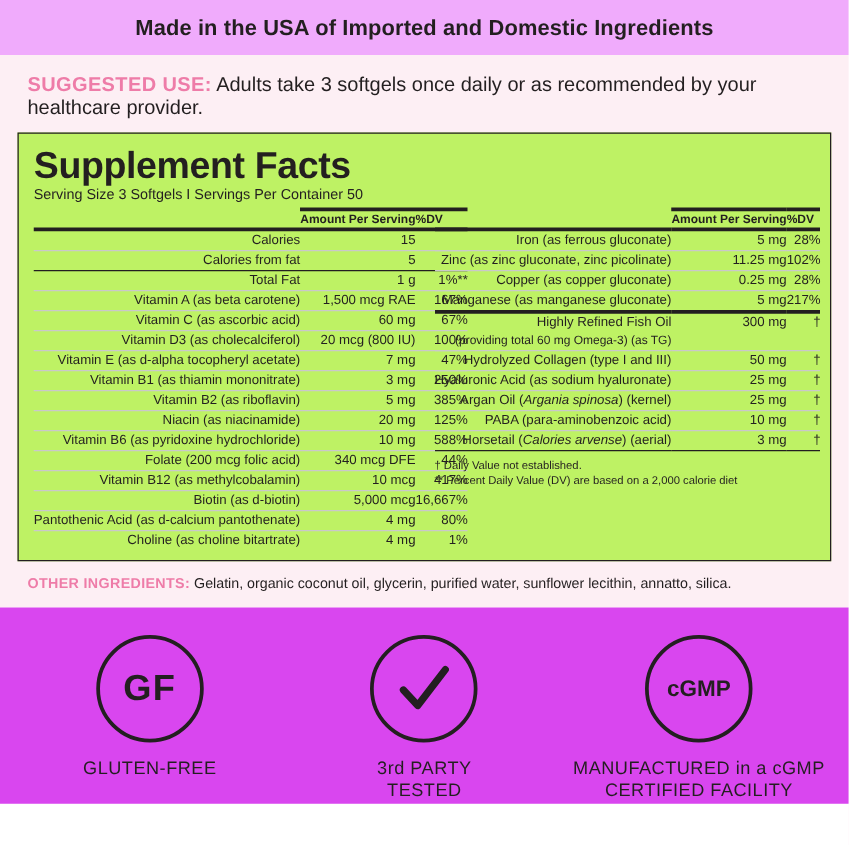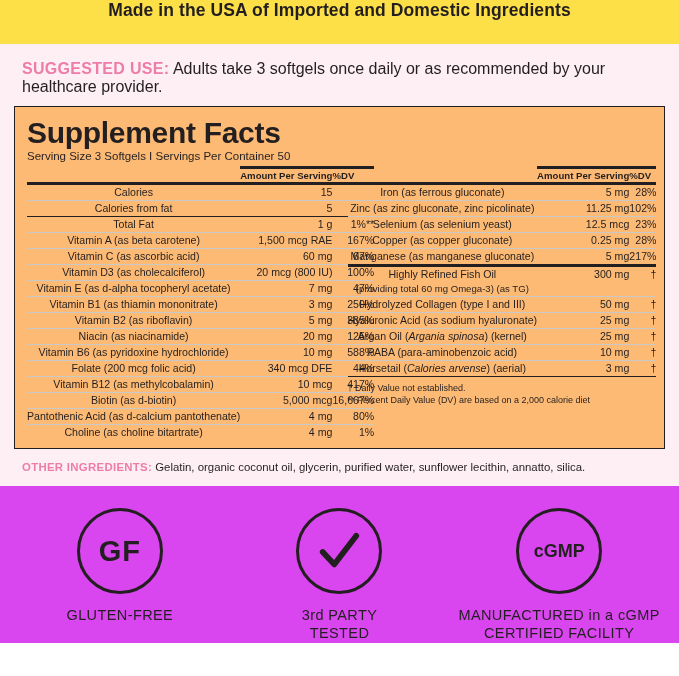--- a/index.html
+++ b/index.html
@@ -8,23 +8,23 @@
     width: 679px; height: 676px;
     background: #ffffff;
     font-family: "Liberation Sans", sans-serif;
     color: #231f20;
     overflow: hidden;
   }
   .page { position: relative; width: 679px; height: 676px; }
 
   
   .banner {
-    background: #fde047;
+    background: #f0abfc;
     height: 44px;
-    display: flex; align-items: flex-start; justify-content: center;
+    display: flex; align-items: center; justify-content: center;
   }
   .banner-text {
     font-size: 17.5px;
     font-weight: bold;
     color: #231f20;
     letter-spacing: .1px;
   }
 
   
   .pink-body {
@@ -38,21 +38,21 @@
     margin: 4px 2px 10px 8px;
   }
   .suggested .lbl {
     color: #ee7ca8;
     font-weight: bold;
     letter-spacing: .3px;
   }
 
   
   .facts {
-    background: #fdba74;
+    background: #bef264;
     border: 1.5px solid #231f20;
     padding: 8px 12px 8px 12px;
   }
   .facts-title {
     font-size: 30px;
     font-weight: bold;
     letter-spacing: -0.3px;
     line-height: 1.05;
     margin: 2px 0 1px 0;
   }
@@ -81,21 +81,21 @@
     border-bottom: 3px solid #231f20;
     border-top: 3px solid #231f20;
     font-weight: bold;
     font-size: 9.6px;
     padding: 1px 0 1px 0;
     text-align: left;
   }
   table.nut tr.hdr td.blank { border-top: none; border-bottom: 3px solid #231f20; }
   td.amt { text-align: right; padding-right: 6px; }
   td.dv  { text-align: right; width: 46px; }
-  td.nm  { text-align: center; }
+  td.nm  { text-align: right; }
   tr.thickbot td { border-bottom: 3px solid #231f20 !important; }
   tr.mediumbot td { border-bottom: 1.6px solid #231f20 !important; margin-top: 34px; }
   tr.nobot td { border-bottom: none !important; }
   .sub { font-size: 9.6px; }
   i { }
 
   .footnotes {
     font-size: 9px;
     line-height: 1.35;
     margin-top: 5px;
@@ -263,25 +263,20 @@
               </tr>
               <tr>
                 <td class="nm">Iron (as ferrous gluconate)</td>
                 <td class="amt">5 mg</td>
                 <td class="dv">28%</td>
               </tr>
               <tr>
                 <td class="nm">Zinc (as zinc gluconate, zinc picolinate)</td>
                 <td class="amt">11.25 mg</td>
                 <td class="dv">102%</td>
-              </tr>
-              <tr>
-                <td class="nm">Selenium (as selenium yeast)</td>
-                <td class="amt">12.5 mcg</td>
-                <td class="dv">23%</td>
               </tr>
               <tr>
                 <td class="nm">Copper (as copper gluconate)</td>
                 <td class="amt">0.25 mg</td>
                 <td class="dv">28%</td>
               </tr>
               <tr class="thickbot">
                 <td class="nm">Manganese (as manganese gluconate)</td>
                 <td class="amt">5 mg</td>
                 <td class="dv">217%</td>

